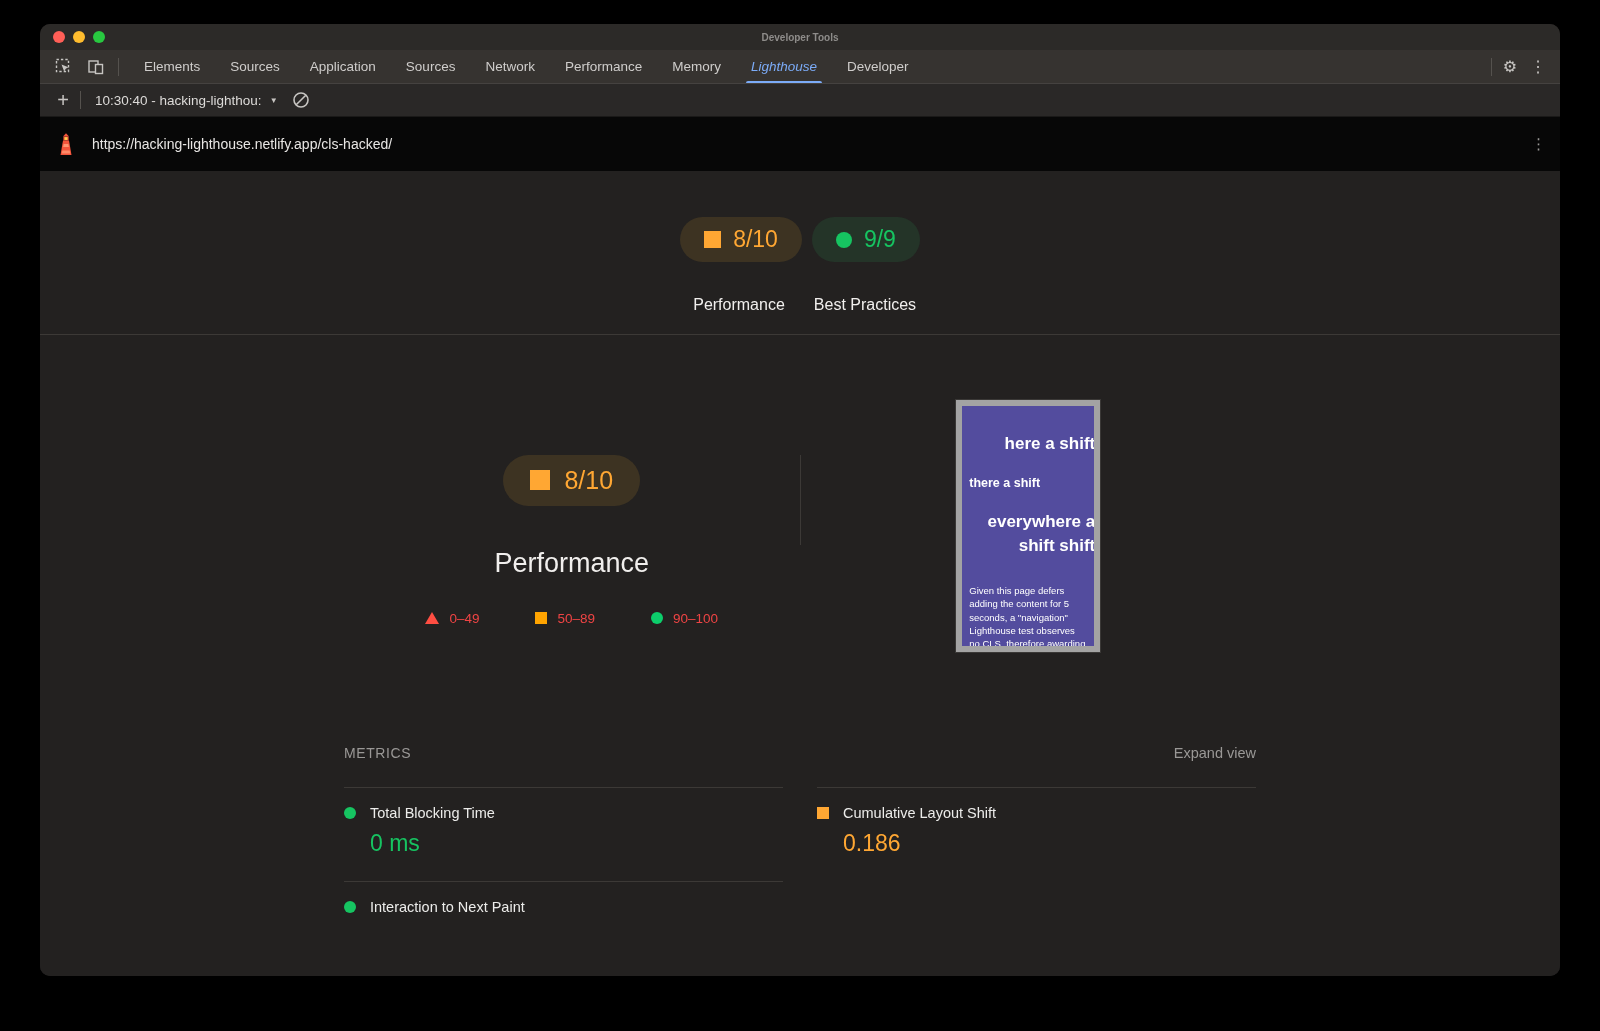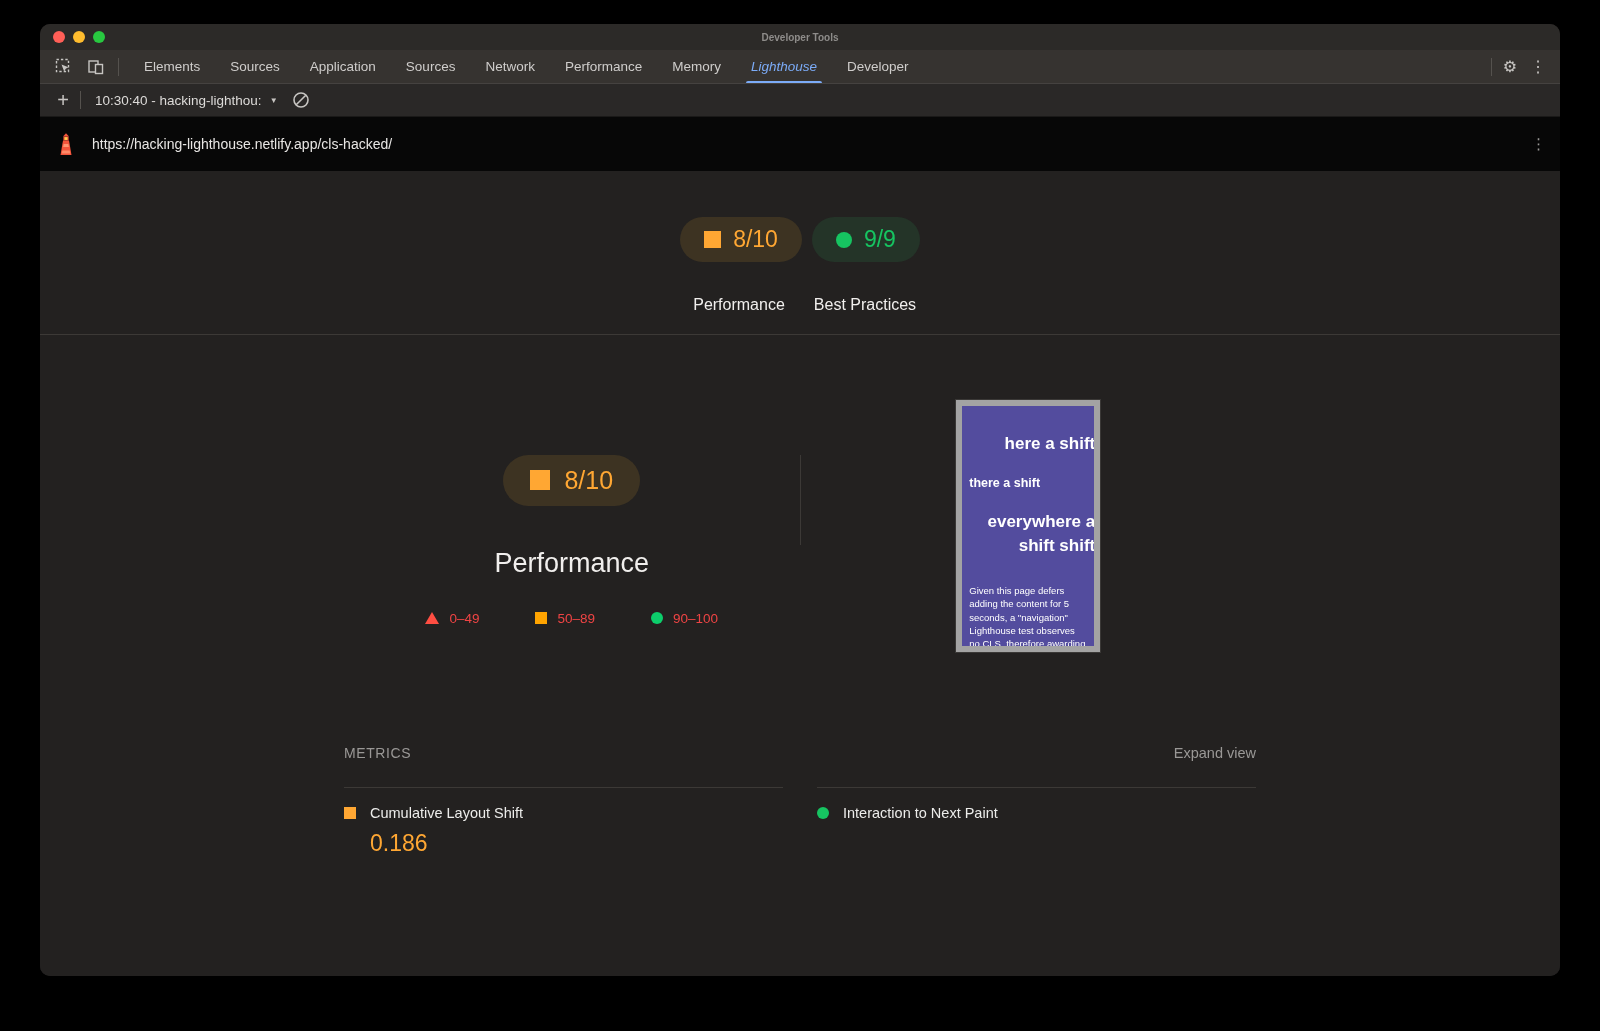--- a/index.html
+++ b/index.html
@@ -230,20 +230,27 @@
     </div>
 
     <div class="metrics-wrap">
       <div class="metrics-head">
         <div class="metrics-title">METRICS</div>
         <div class="expand">Expand view</div>
       </div>
       <div class="metrics-grid">
         <div class="metric">
           <div class="metric-head">
+            <span class="m-dot"></span>
+            <span class="metric-name">Total Blocking Time</span>
+          </div>
+          <div class="metric-value val-good">0 ms</div>
+        </div>
+        <div class="metric">
+          <div class="metric-head">
             <span class="m-sq"></span>
             <span class="metric-name">Cumulative Layout Shift</span>
           </div>
           <div class="metric-value val-avg">0.186</div>
         </div>
         <div class="metric">
           <div class="metric-head">
             <span class="m-dot"></span>
             <span class="metric-name">Interaction to Next Paint</span>
           </div>

